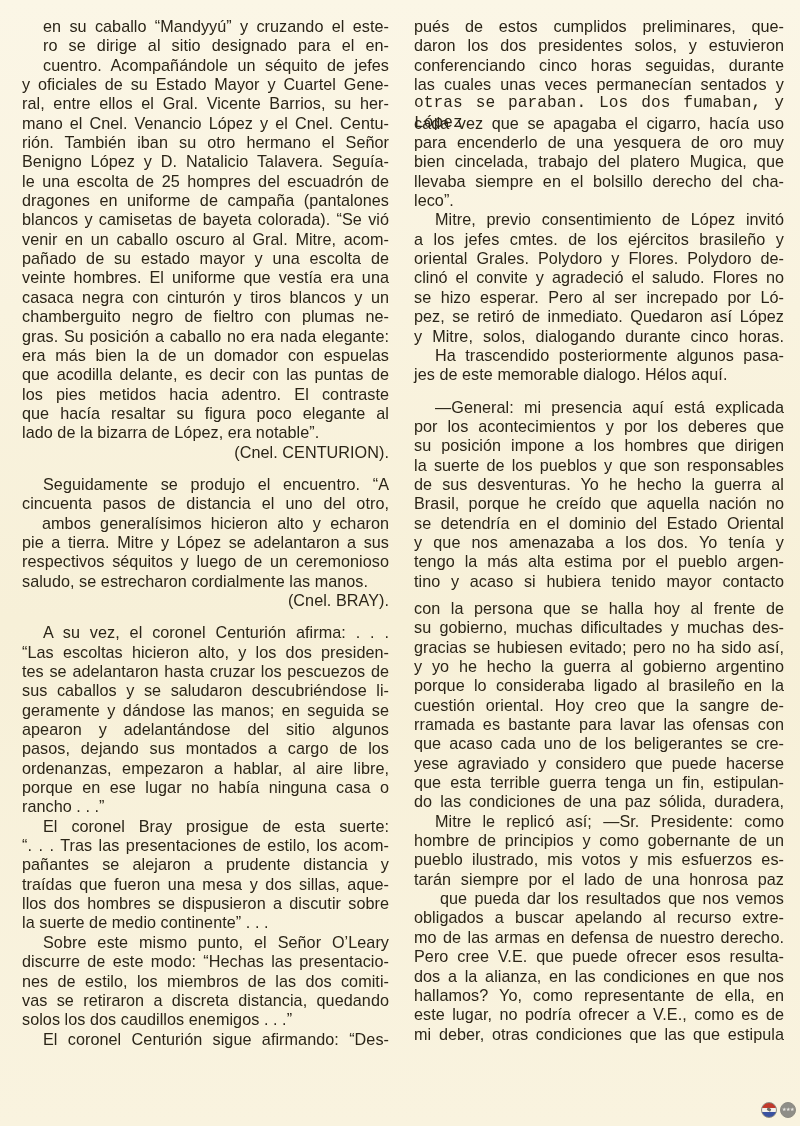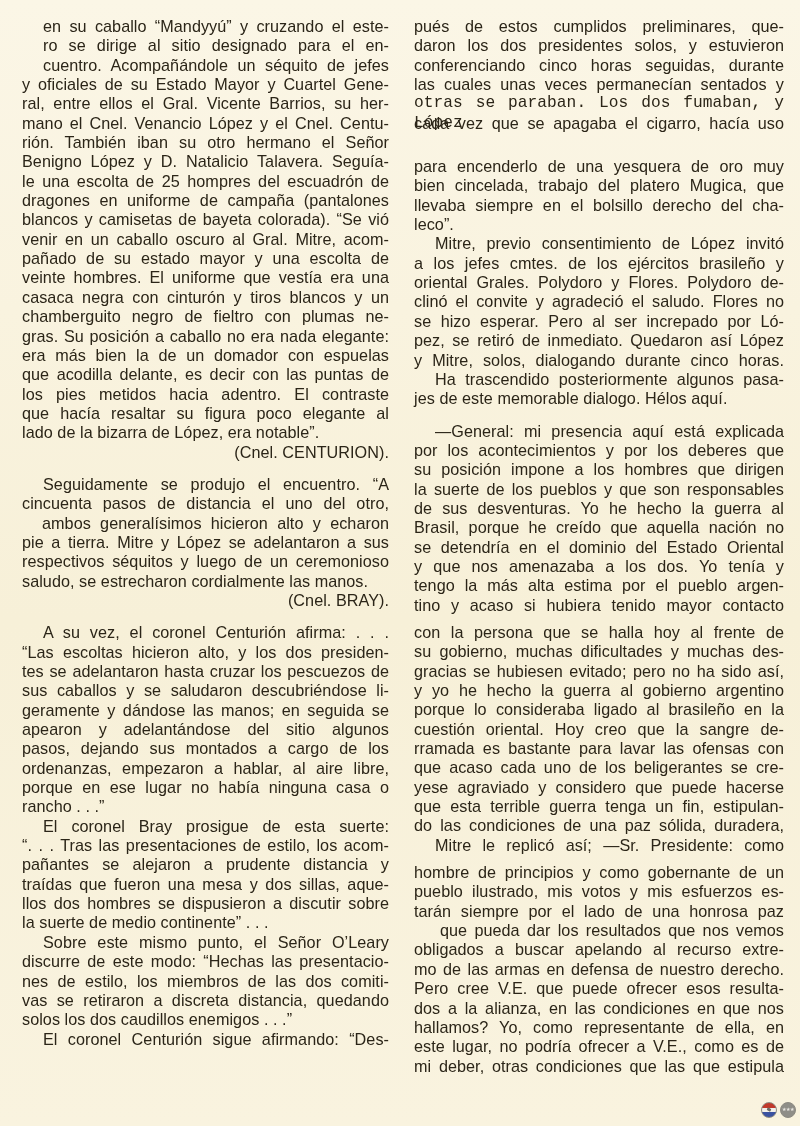--- a/index.html
+++ b/index.html
@@ -119,21 +119,21 @@
       <span class="line last">solos los dos caudillos enemigos . . .”</span>
       <span class="line indent1" style="white-space: normal;">El coronel Centurión sigue afirmando: “Des-</span>
     </div>
   <div class="col col-right" id="col-right">
       <span class="line" style="white-space: normal;">pués de estos cumplidos preliminares, que-</span>
       <span class="line" style="white-space: normal;">daron los dos presidentes solos, y estuvieron</span>
       <span class="line" style="white-space: normal;">conferenciando cinco horas seguidas, durante</span>
       <span class="line" style="white-space: normal;">las cuales unas veces permanecían sentados y</span>
       <span class="line" style="white-space: normal; font-family: Liberation Mono, monospace;">otras se paraban. Los dos fumaban, y López</span>
       <span class="line" style="white-space: normal;">cada vez que se apagaba el cigarro, hacía uso</span>
-      <span class="line" style="white-space: normal; margin-top: 24px;">para encenderlo de una yesquera de oro muy</span>
+      <span class="line" style="white-space: normal;">para encenderlo de una yesquera de oro muy</span>
       <span class="line" style="white-space: normal;">bien cincelada, trabajo del platero Mugica, que</span>
       <span class="line" style="white-space: normal;">llevaba siempre en el bolsillo derecho del cha-</span>
       <span class="line last">leco”.</span>
       <span class="line indent1" style="white-space: normal;">Mitre, previo consentimiento de López invitó</span>
       <span class="line" style="white-space: normal;">a los jefes cmtes. de los ejércitos brasileño y</span>
       <span class="line" style="white-space: normal;">oriental Grales. Polydoro y Flores. Polydoro de-</span>
       <span class="line" style="white-space: normal;">clinó el convite y agradeció el saludo. Flores no</span>
       <span class="line" style="white-space: normal;">se hizo esperar. Pero al ser increpado por Ló-</span>
       <span class="line" style="white-space: normal;">pez, se retiró de inmediato. Quedaron así López</span>
       <span class="line" style="white-space: normal;">y Mitre, solos, dialogando durante cinco horas.</span>
@@ -155,21 +155,21 @@
       <span class="line" style="white-space: normal;">gracias se hubiesen evitado; pero no ha sido así,</span>
       <span class="line" style="white-space: normal;">y yo he hecho la guerra al gobierno argentino</span>
       <span class="line" style="white-space: normal;">porque lo consideraba ligado al brasileño en la</span>
       <span class="line" style="white-space: normal;">cuestión oriental. Hoy creo que la sangre de-</span>
       <span class="line" style="white-space: normal;">rramada es bastante para lavar las ofensas con</span>
       <span class="line" style="white-space: normal;">que acaso cada uno de los beligerantes se cre-</span>
       <span class="line" style="white-space: normal;">yese agraviado y considero que puede hacerse</span>
       <span class="line" style="white-space: normal;">que esta terrible guerra tenga un fin, estipulan-</span>
       <span class="line" style="white-space: normal;">do las condiciones de una paz sólida, duradera,</span>
       <span class="line indent1" style="white-space: normal;">Mitre le replicó así; —Sr. Presidente: como</span>
-      <span class="line" style="white-space: normal; margin-top: 8px;">hombre de principios y como gobernante de un</span>
+      <span class="line" style="white-space: normal;">hombre de principios y como gobernante de un</span>
       <span class="line" style="white-space: normal;">pueblo ilustrado, mis votos y mis esfuerzos es-</span>
       <span class="line" style="white-space: normal;">tarán siempre por el lado de una honrosa paz</span>
       <span class="line" style="white-space: normal; margin-left: 26px;">que pueda dar los resultados que nos vemos</span>
       <span class="line" style="white-space: normal;">obligados a buscar apelando al recurso extre-</span>
       <span class="line" style="white-space: normal;">mo de las armas en defensa de nuestro derecho.</span>
       <span class="line" style="white-space: normal;">Pero cree V.E. que puede ofrecer esos resulta-</span>
       <span class="line" style="white-space: normal;">dos a la alianza, en las condiciones en que nos</span>
       <span class="line" style="white-space: normal;">hallamos? Yo, como representante de ella, en</span>
       <span class="line" style="white-space: normal;">este lugar, no podría ofrecer a V.E., como es de</span>
       <span class="line" style="white-space: normal;">mi deber, otras condiciones que las que estipula</span>

